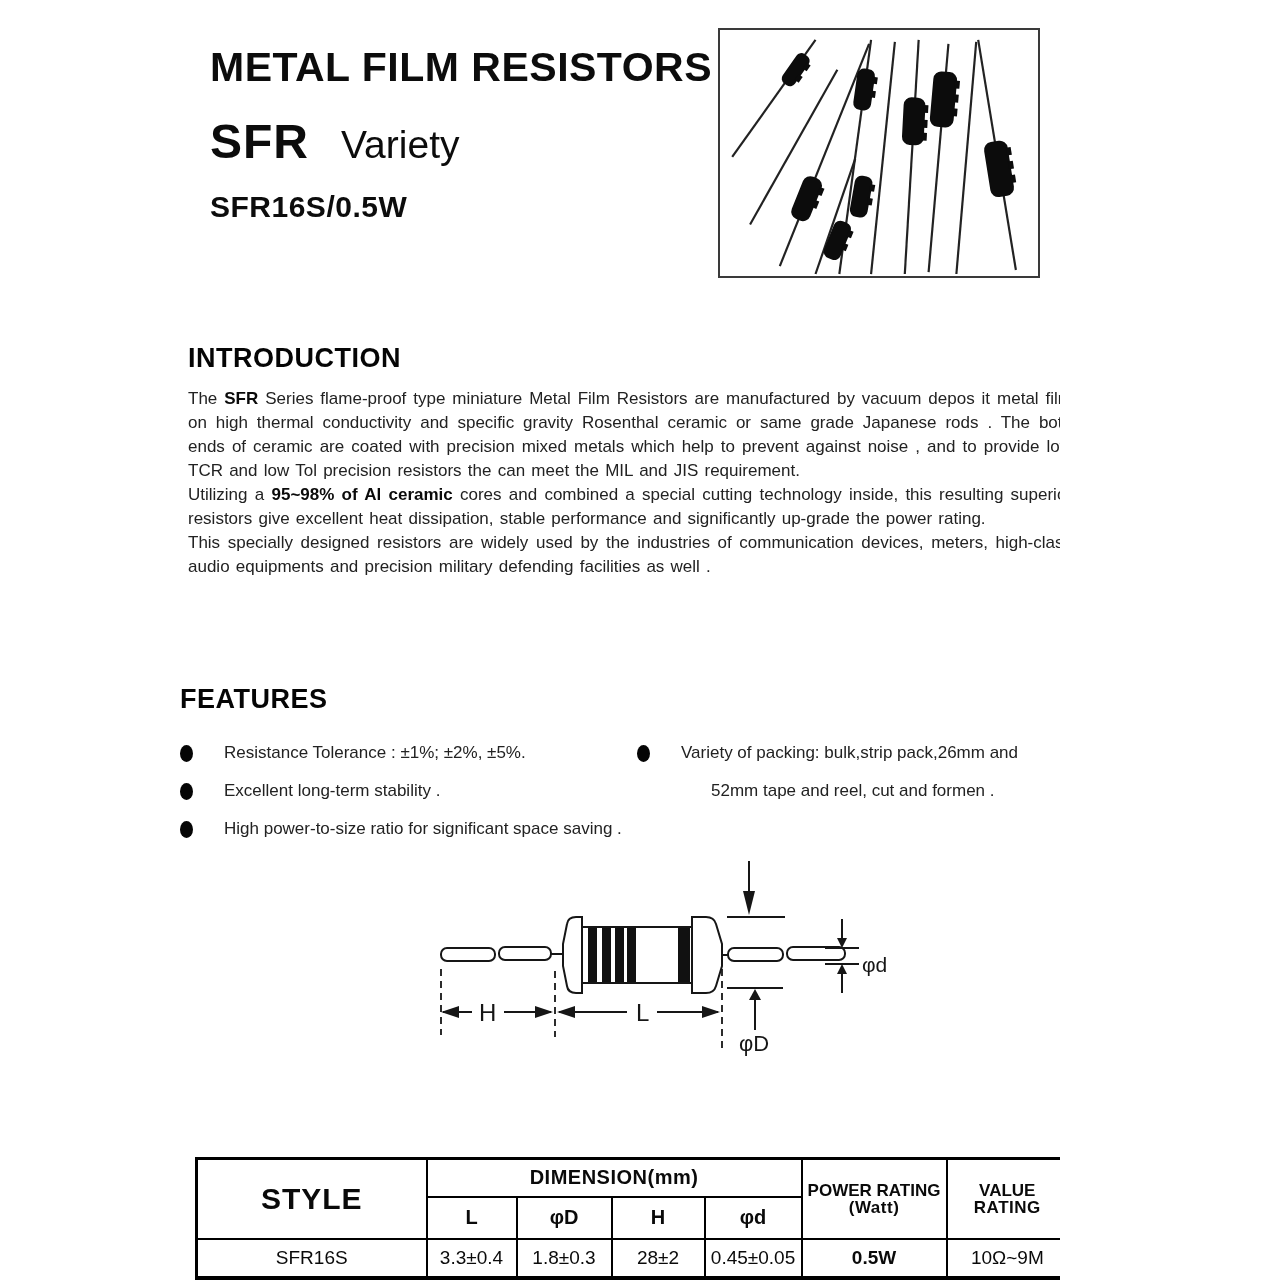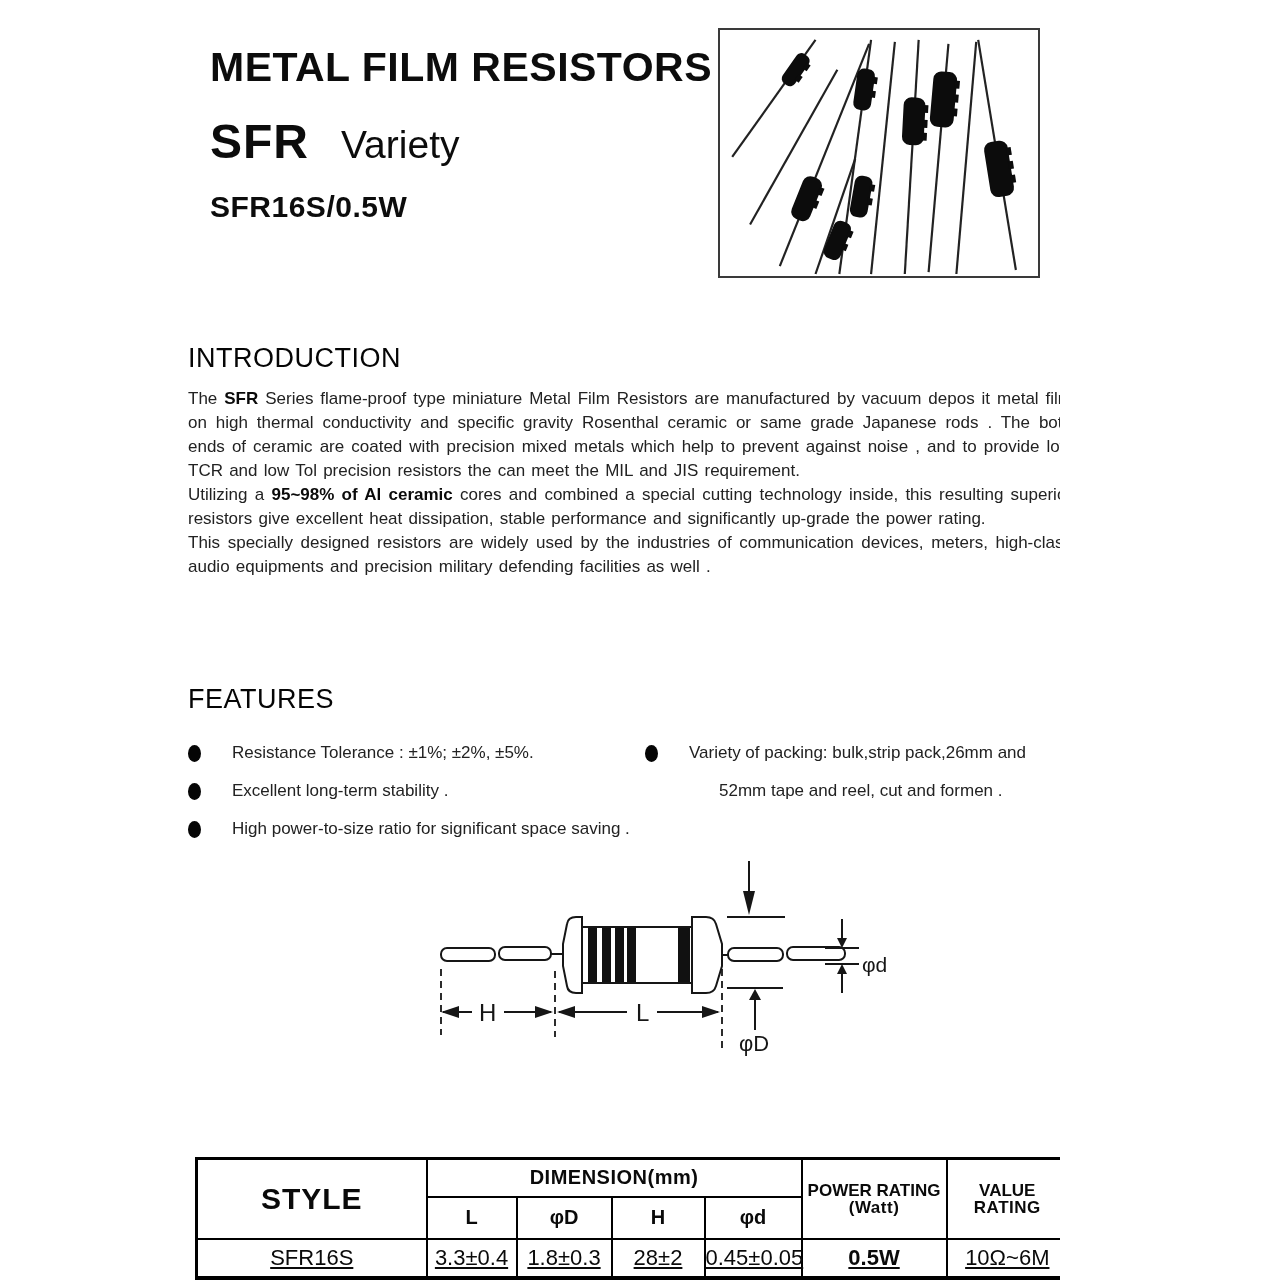--- a/index.html
+++ b/index.html
@@ -12,27 +12,27 @@
   .series-line { position:absolute; left:210px; top:114px; display:flex; align-items:baseline; gap:32px; color:#0c0c0c; }
   .series-name { font-size:48px; font-weight:800; letter-spacing:1px; }
   .series-word { font-size:39px; font-weight:400; }
   .model-title { position:absolute; left:210px; top:190px; font-size:30px; font-weight:600; letter-spacing:0.5px; color:#0c0c0c; }
 
   
   .photo-box { position:absolute; left:718px; top:28px; width:322px; height:250px; border:2px solid #3a3a3a; background:#fff; }
   .photo-box svg { display:block; width:100%; height:100%; }
 
   
-  .section-heading { font-size:27px; font-weight:400; letter-spacing:0.5px; color:#050505; }
+  .section-heading { font-size:27px; font-weight:700; letter-spacing:0.5px; color:#050505; }
   .intro { position:absolute; left:188px; top:343px; width:884px; }
   .intro p { margin-top:13px; font-size:17px; line-height:24px; text-align:justify; word-spacing:1.5px; color:#222; }
   .intro p + p { margin-top:0; }
   .intro b { color:#0a0a0a; }
 
-  .features { position:absolute; left:188px; top:684px; width:884px; }
+  .features { position:absolute; left:180px; top:684px; width:884px; }
   .features-cols { position:relative; margin-top:28px; }
   .feat-col-left { width:470px; }
   .feat-col-right { position:absolute; left:457px; top:0; width:420px; }
   .feat-row { display:flex; align-items:center; gap:31px; margin-bottom:18px; height:20px; }
   .bullet { flex:0 0 auto; width:13px; height:17px; border-radius:50%; background:#050505; }
   .feat-text { font-size:17px; color:#222; white-space:nowrap; }
   .feat-cont { margin-top:18px; height:20px; padding-left:74px; font-size:17px; color:#222; white-space:nowrap; }
 
   
   .diagram { position:absolute; left:375px; top:845px; width:570px; height:255px; }
@@ -42,21 +42,21 @@
   
   .spec-table { position:absolute; left:195px; top:1157px; border-collapse:collapse; table-layout:fixed; width:872px; background:#fff; }
   .spec-table td, .spec-table th { border:2px solid #000; text-align:center; vertical-align:middle; padding:0; color:#0a0a0a; }
   .spec-table { border:3px solid #000; border-bottom:5px solid #000;padding-left:16px; }
   .cell-style { font-size:30px; font-weight:700; letter-spacing:1px; }
   .cell-dim { height:38px; font-size:20px; font-weight:700; letter-spacing:0.5px; }
   .cell-sub { height:42px; font-size:20px; font-weight:700; }
   .cell-two-line { font-size:17px; font-weight:700; line-height:1; }
   .cell-two-line .l1 { }
   .cell-two-line .l2 { letter-spacing:0.5px; }
-  .data-row td { height:40px; font-size:22px; font-weight:400;text-decoration:underline; }
+  .data-row td { height:40px; font-size:19px; font-weight:400; }
   .data-row .bold { font-weight:700; }
 </style>
 </head>
 <body>
 
 <div class="page">
 
   <div class="main-title">METAL FILM RESISTORS</div>
   <div class="series-line">
     <span class="series-name">SFR</span>
@@ -261,18 +261,18 @@
       <td class="cell-sub">H</td>
       <td class="cell-sub">φd</td>
     </tr>
     <tr class="data-row">
       <td>SFR16S</td>
       <td>3.3±0.4</td>
       <td>1.8±0.3</td>
       <td>28±2</td>
       <td>0.45±0.05</td>
       <td class="bold">0.5W</td>
-      <td>10Ω~6M</td>
+      <td>10Ω~9M</td>
     </tr>
   </tbody>
     </table>
 
 </div>
 
 </body></html>

